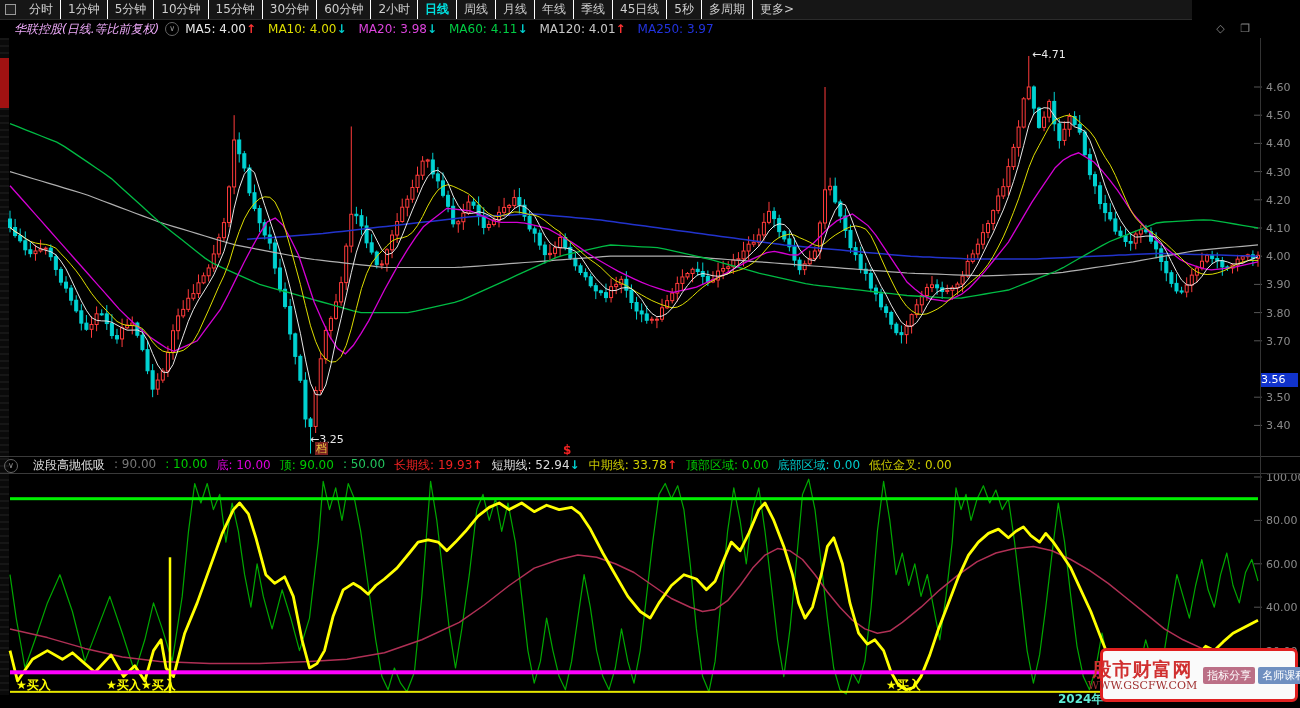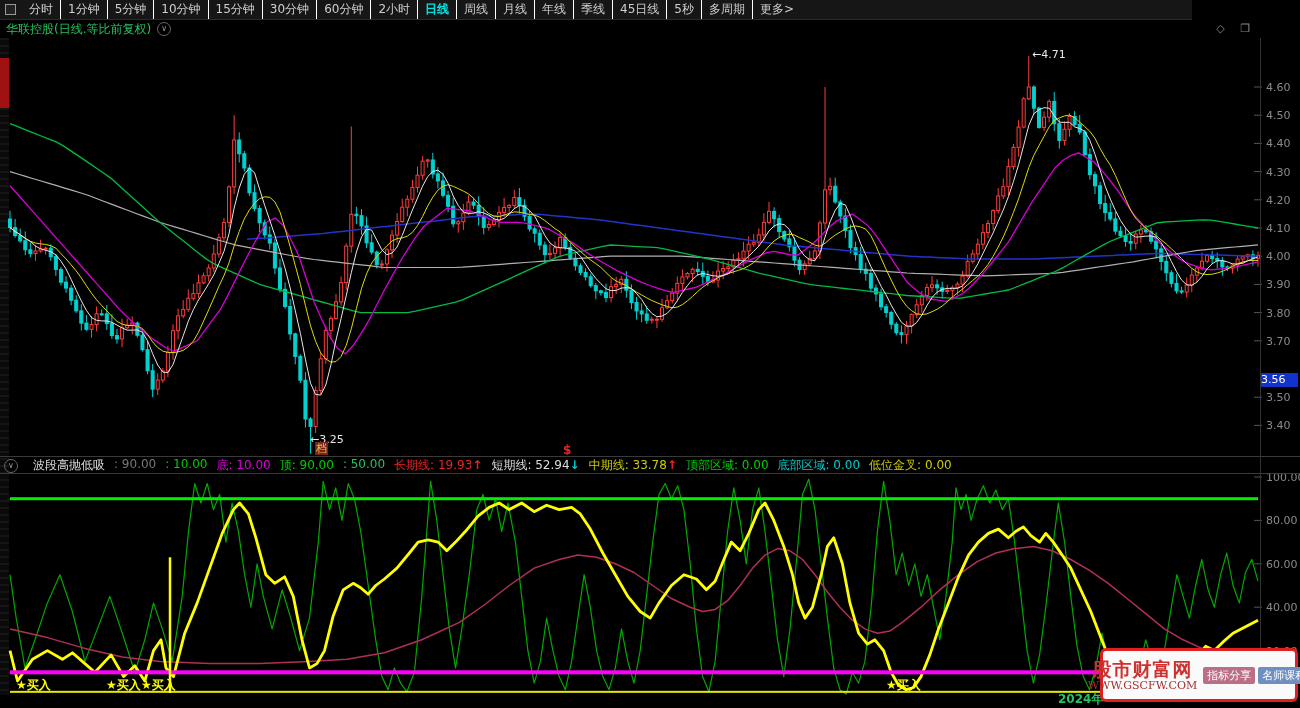--- a/index.html
+++ b/index.html
@@ -10,21 +10,21 @@
         border-bottom:1px solid #2b2b2b;display:flex;align-items:center;font-size:12px;color:#cfcfcf;}
   .winicon{display:inline-block;width:11px;height:11px;border:1px solid #999;margin:0 6px 0 5px;box-sizing:border-box;background:#222;}
   .periods,.tools{display:flex;height:100%;align-items:center;}
   .tools{margin-left:auto;margin-right:2px;}
   .tb{padding:0 7px;border-left:1px solid #ffffff;white-space:nowrap;cursor:default;line-height:19px;}
   .periods .tb:first-child{border-left:none;}
   .tb.active{color:#00e0e0;font-weight:bold;}
   
   .row2{position:absolute;left:0;top:20px;width:1300px;height:18px;background:#000;display:flex;
         align-items:center;font-size:12px;}
-  .ttl{color:#22c55e;margin-left:6px;white-space:nowrap;}
+  .ttl{color:#f0abfc;margin-left:14px;white-space:nowrap;font-style:italic;}
   .circ{display:inline-block;width:12px;height:12px;border:1px solid #666;border-radius:50%;
         color:#999;font-size:8px;line-height:11px;text-align:center;margin:0 6px;}
   .malegend{display:flex;gap:12px;white-space:nowrap;}
   .seg{white-space:nowrap;}
   .seg .arr{font-weight:bold;}
   .r2icons{position:absolute;right:44px;top:2px;color:#888;font-size:11px;letter-spacing:6px;}
   
   .mainsvg{position:absolute;left:0;top:38px;}
   .subsvg{position:absolute;left:0;top:474px;}
   .divider{position:absolute;left:0;width:1300px;height:1px;background:#3a3a3a;}
@@ -35,21 +35,21 @@
   
   .indhead{position:absolute;left:0;top:458px;width:1300px;height:15px;display:flex;align-items:center;
            font-size:12px;gap:9px;white-space:nowrap;}
   
   .ann{position:absolute;font-size:11px;color:#e8e8e8;white-space:nowrap;}
   .pricebox{position:absolute;left:1261px;top:373px;width:37px;height:14px;background:#1133cc;color:#fff;
             font-size:11px;text-align:left;line-height:14px;}
   .exmark{position:absolute;left:315px;top:442px;width:13px;height:13px;background:#7a2020;color:#e8c840;
           font-size:11px;line-height:13px;text-align:center;}
   .evmark{position:absolute;left:563px;top:443px;color:#ee2222;font-weight:bold;font-size:12px;}
-  .year{position:absolute;left:1058px;top:691px;color:#22c55e;font-weight:bold;font-size:12px;}
+  .year{position:absolute;left:1058px;top:691px;color:#5eead4;font-weight:bold;font-size:12px;}
   .bottombar{position:absolute;left:0;top:696px;width:1300px;height:12px;background:#000;}
   
   .wm{position:absolute;left:1100px;top:648px;width:192px;height:48px;background:#fafafa;
       border:3px solid #e02020;border-radius:6px;display:flex;align-items:center;justify-content:center;gap:6px;z-index:9;}
   .wmleft{text-align:center;}
   .wmtitle{color:#d03030;font-weight:bold;font-size:19px;line-height:20px;letter-spacing:1px;}
   .wmurl{color:#a03030;font-size:11px;font-family:"DejaVu Serif","Liberation Serif",serif;}
   .wmbadges{display:flex;flex-direction:row;gap:3px;}
   .badge{color:#fff;font-size:11px;padding:1px 4px;border-radius:2px;white-space:nowrap;}
 </style>
@@ -77,20 +77,28 @@
         <span class="tb">45日线</span>
         <span class="tb">5秒</span>
         <span class="tb">多周期</span>
         <span class="tb">更多&gt;</span>
       </div>
   </div>
 
   <div class="row2">
     <span class="ttl">华联控股(日线.等比前复权)</span>
     <span class="circ">∨</span>
+    <div class="malegend">
+        <span class="seg" style="color: rgb(232, 232, 232);">MA5: 4.00<span class="arr" style="color: rgb(255, 51, 51);">↑</span></span>
+        <span class="seg" style="color: rgb(222, 222, 0);">MA10: 4.00<span class="arr" style="color: rgb(0, 204, 204);">↓</span></span>
+        <span class="seg" style="color: rgb(221, 68, 221);">MA20: 3.98<span class="arr" style="color: rgb(0, 204, 204);">↓</span></span>
+        <span class="seg" style="color: rgb(0, 204, 68);">MA60: 4.11<span class="arr" style="color: rgb(0, 204, 204);">↓</span></span>
+        <span class="seg" style="color: rgb(200, 200, 200);">MA120: 4.01<span class="arr" style="color: rgb(255, 51, 51);">↑</span></span>
+        <span class="seg" style="color: rgb(34, 51, 221);">MA250: 3.97</span>
+      </div>
     <span class="r2icons">◇ ❐</span>
   </div>
 
   <div class="leftstrip">
     <div class="redseg"></div>
   </div>
 
   <svg class="mainsvg" width="1300" height="420">
       <g>
         <line x1="1254" y1="49" x2="1262" y2="49" stroke="#555" stroke-width="1"></line>

